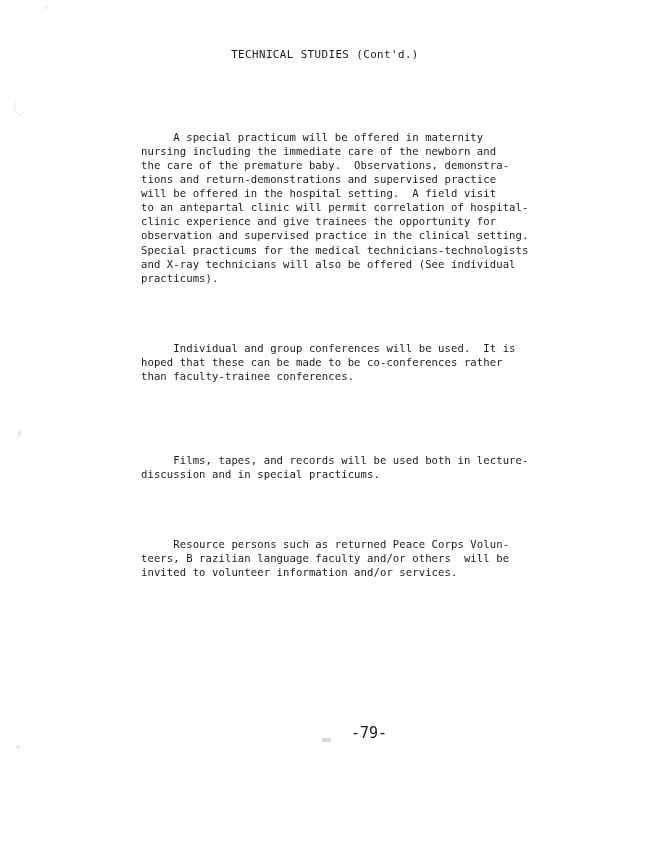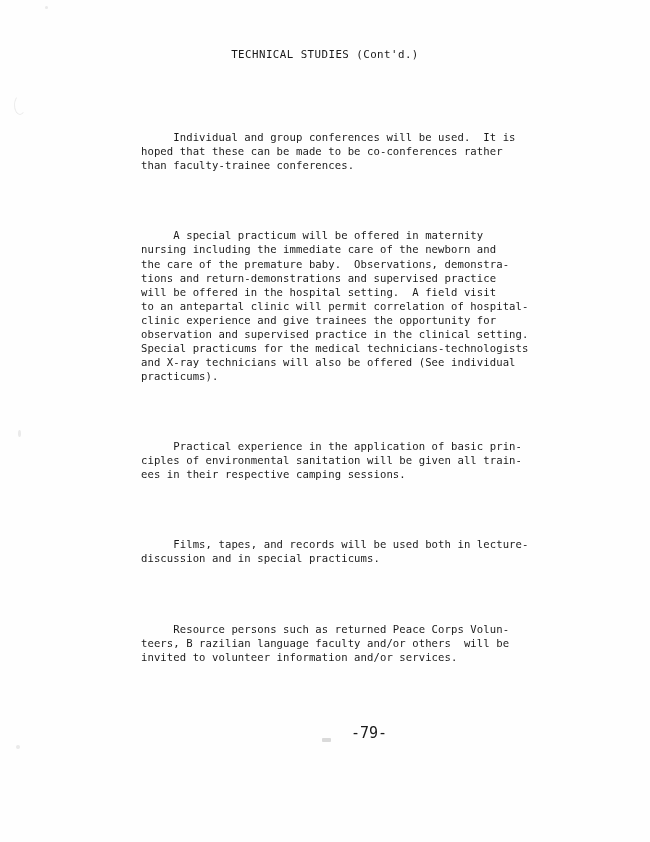--- a/index.html
+++ b/index.html
@@ -84,39 +84,36 @@
   <div class="artifact a1"></div>
   <div class="artifact a2"></div>
   <div class="artifact a3"></div>
   <div class="artifact a4"></div>
   <div class="artifact a5"></div>
 
   <div class="doc-header">TECHNICAL STUDIES (Cont'd.)</div>
 
   <div class="body-text">
 
-    <p class="para">     Individual and group conferences will be used.  It is
-hoped that these can be made to be co-conferences rather
-than faculty-trainee conferences.</p>
-
     <p class="para">     A special practicum will be offered in maternity
 nursing including the immediate care of the newborn and
 the care of the premature baby.  Observations, demonstra-
 tions and return-demonstrations and supervised practice
 will be offered in the hospital setting.  A field visit
 to an antepartal clinic will permit correlation of hospital-
 clinic experience and give trainees the opportunity for
 observation and supervised practice in the clinical setting.
 Special practicums for the medical technicians-technologists
 and X-ray technicians will also be offered (See individual
 practicums).</p>
 
-    <p class="para">     Practical experience in the application of basic prin-
-ciples of environmental sanitation will be given all train-
-ees in their respective camping sessions.</p>
+    <p class="para">     Individual and group conferences will be used.  It is
+hoped that these can be made to be co-conferences rather
+than faculty-trainee conferences.</p>
+
 
     <p class="para">     Films, tapes, and records will be used both in lecture-
 discussion and in special practicums.</p>
 
     <p class="para">     Resource persons such as returned Peace Corps Volun-
 teers, B razilian language faculty and/or others  will be
 invited to volunteer information and/or services.</p>
 
 
     <div class="heading-wrap">

